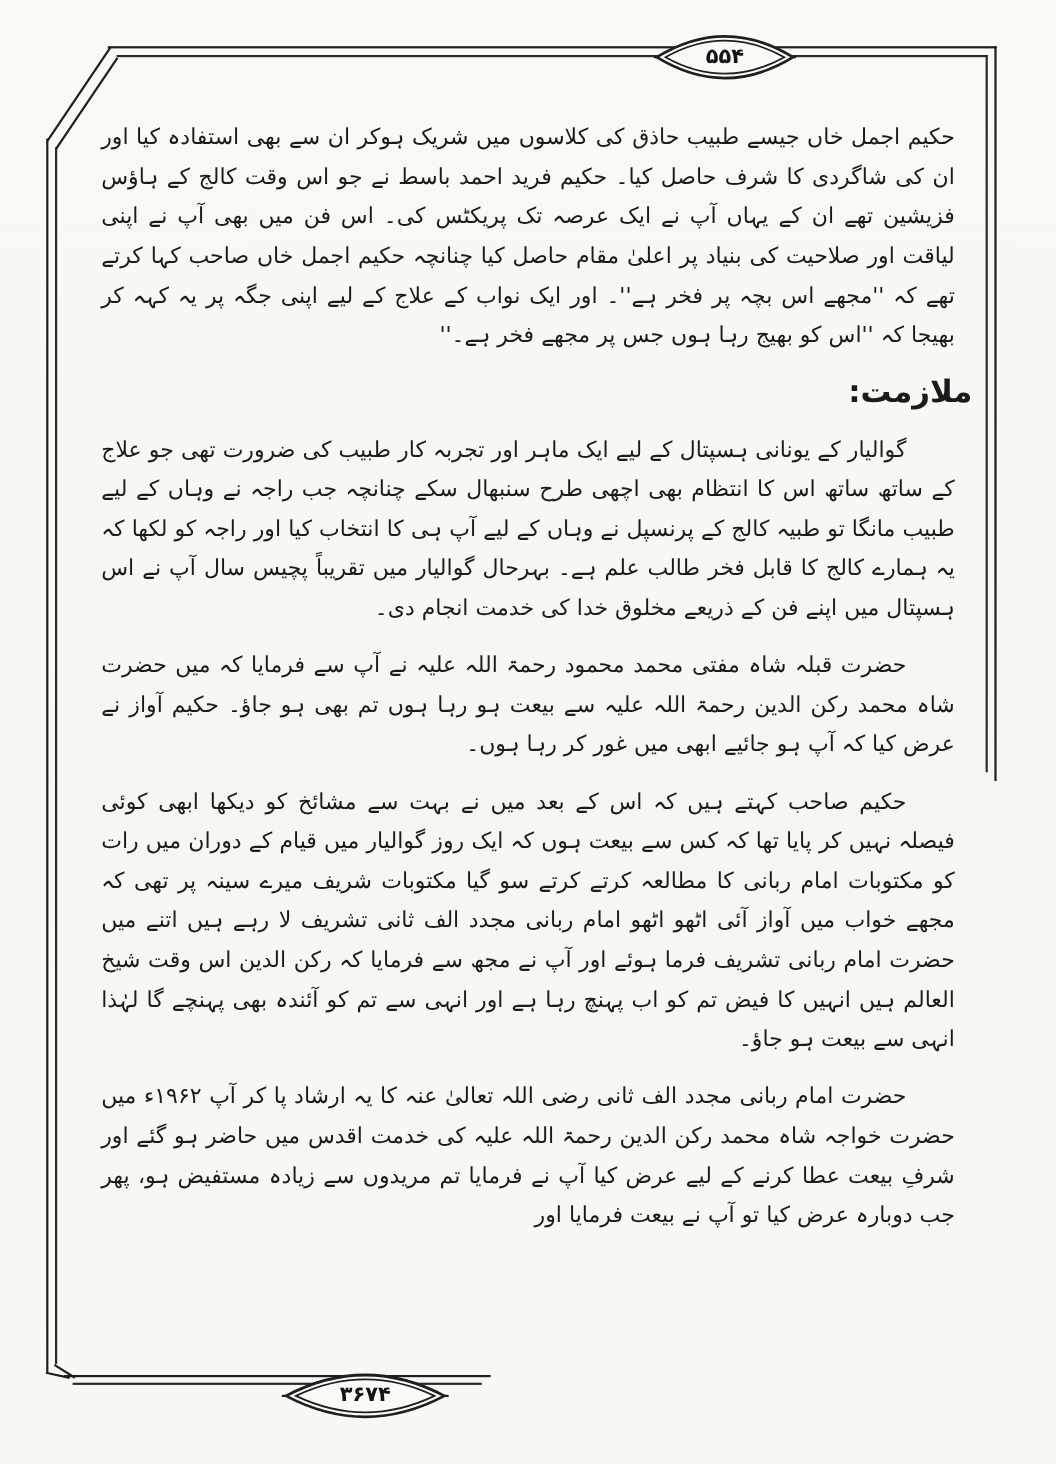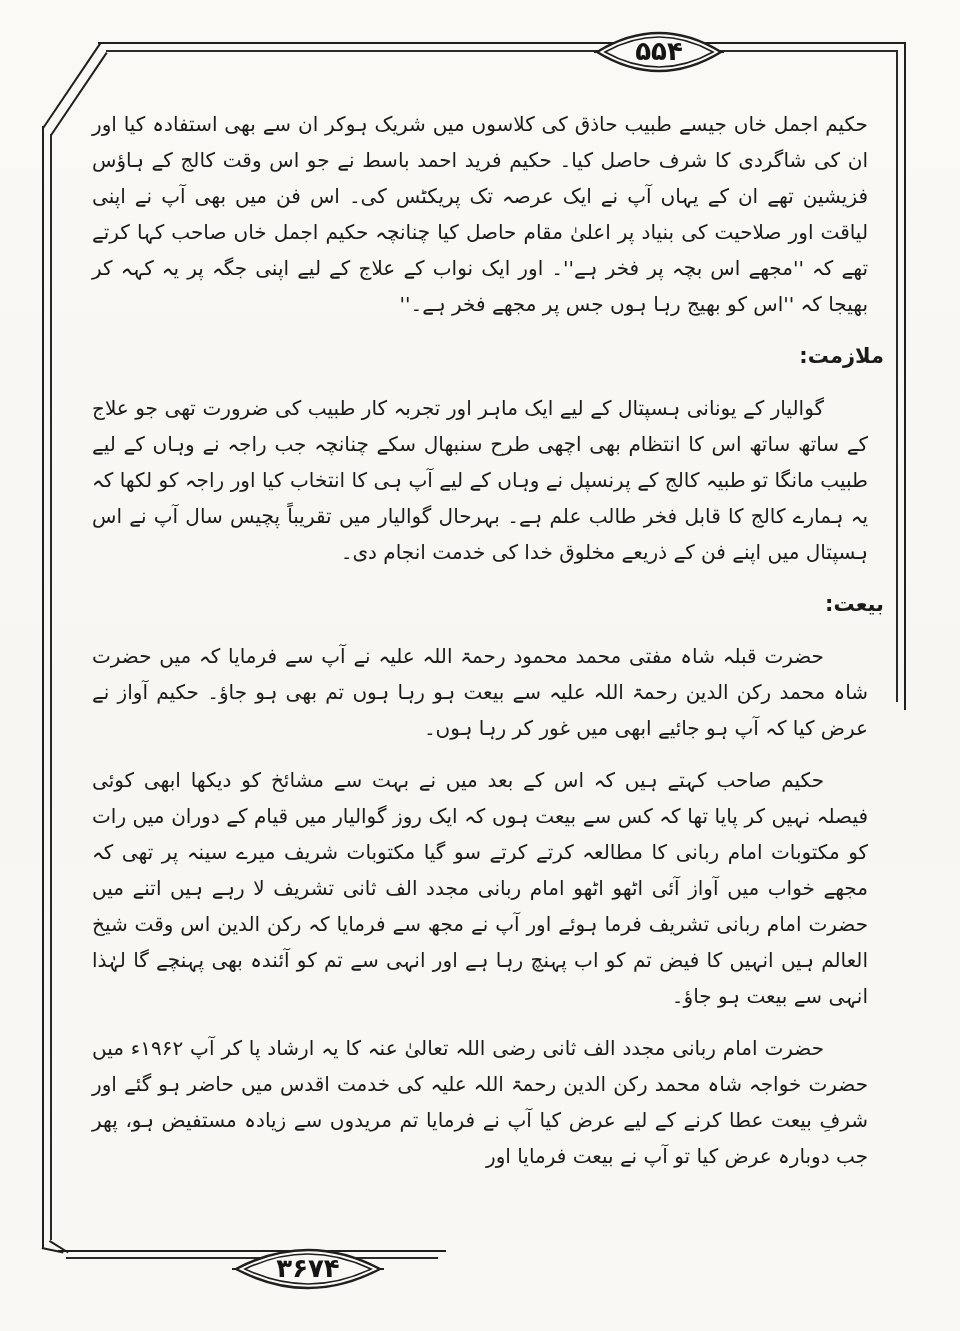--- a/index.html
+++ b/index.html
@@ -47,27 +47,27 @@
     z-index: 5;
     display: flex;
     align-items: center;
     justify-content: center;
   }
   .cartouche svg { position: absolute; inset: 0; }
   .cartouche .num {
     position: relative;
     z-index: 2;
     font-weight: bold;
-    font-size: 26px;
+    font-size: 19px;
     letter-spacing: 2px;
     color: #141414;
     transform: translateY(-1px);
   }
   .cartouche-top { left: 594px; top: 26px; width: 130px; height: 52px; }
-  .cartouche-bottom { left: 232px; top: 1243px; width: 152px; height: 52px; text-align: right; }
+  .cartouche-bottom { left: 256px; top: 1243px; width: 152px; height: 52px; text-align: right; }
 
   
   .content {
     position: absolute;
     top: 90px;
     right: 76px;
     left: 76px;
     bottom: 80px;
     direction: rtl;
     text-align: justify;
@@ -75,21 +75,21 @@
     line-height: 36px;
     overflow: hidden;
   }
   .para {
     margin: 16px;
     text-indent: 44px;
   }
   .para.noindent { text-indent: 0; }
   .heading {
     margin: 5px 0 3px;
-    font-size: 21px;
+    font-size: 28px;
     font-weight: bold;
     text-align: right;
   }
 </style>
 </head>
 <body>
 
 <div class="page">
 
   <div class="rule h  top-outer"></div>
@@ -120,19 +120,18 @@
       <path d="M4,26 Q76,-12 148,26 Q76,64 4,26 Z" fill="#faf9f6" stroke="#1f1f1f" stroke-width="2.5"></path>
       <path d="M13,26 Q76,-4 139,26 Q76,56 13,26 Z" fill="none" stroke="#1f1f1f" stroke-width="1.6"></path>
     </svg>
     <span class="num">۳۶۷۴</span>
   </div>
 
   <div class="content">
     <p class="para noindent">حکیم اجمل خاں جیسے طبیب حاذق کی کلاسوں میں شریک ہوکر ان سے بھی استفادہ کیا اور ان کی شاگردی کا شرف حاصل کیا۔ حکیم فرید احمد باسط نے جو اس وقت کالج کے ہاؤس فزیشین تھے ان کے یہاں آپ نے ایک عرصہ تک پریکٹس کی۔ اس فن میں بھی آپ نے اپنی لیاقت اور صلاحیت کی بنیاد پر اعلیٰ مقام حاصل کیا چنانچہ حکیم اجمل خاں صاحب کہا کرتے تھے کہ ''مجھے اس بچہ پر فخر ہے''۔ اور ایک نواب کے علاج کے لیے اپنی جگہ پر یہ کہہ کر بھیجا کہ ''اس کو بھیج رہا ہوں جس پر مجھے فخر ہے۔''</p>
     <h2 class="heading">ملازمت:</h2>
     <p class="para">گوالیار کے یونانی ہسپتال کے لیے ایک ماہر اور تجربہ کار طبیب کی ضرورت تھی جو علاج کے ساتھ ساتھ اس کا انتظام بھی اچھی طرح سنبھال سکے چنانچہ جب راجہ نے وہاں کے لیے طبیب مانگا تو طبیہ کالج کے پرنسپل نے وہاں کے لیے آپ ہی کا انتخاب کیا اور راجہ کو لکھا کہ یہ ہمارے کالج کا قابل فخر طالب علم ہے۔ بہرحال گوالیار میں تقریباً پچیس سال آپ نے اس ہسپتال میں اپنے فن کے ذریعے مخلوق خدا کی خدمت انجام دی۔</p>
-    <h2 class="heading">بیعت:</h2>
     <p class="para">حضرت قبلہ شاہ مفتی محمد محمود رحمۃ اللہ علیہ نے آپ سے فرمایا کہ میں حضرت شاہ محمد رکن الدین رحمۃ اللہ علیہ سے بیعت ہو رہا ہوں تم بھی ہو جاؤ۔ حکیم آواز نے عرض کیا کہ آپ ہو جائیے ابھی میں غور کر رہا ہوں۔</p>
     <p class="para">حکیم صاحب کہتے ہیں کہ اس کے بعد میں نے بہت سے مشائخ کو دیکھا ابھی کوئی فیصلہ نہیں کر پایا تھا کہ کس سے بیعت ہوں کہ ایک روز گوالیار میں قیام کے دوران میں رات کو مکتوبات امام ربانی کا مطالعہ کرتے کرتے سو گیا مکتوبات شریف میرے سینہ پر تھی کہ مجھے خواب میں آواز آئی اٹھو اٹھو امام ربانی مجدد الف ثانی تشریف لا رہے ہیں اتنے میں حضرت امام ربانی تشریف فرما ہوئے اور آپ نے مجھ سے فرمایا کہ رکن الدین اس وقت شیخ العالم ہیں انہیں کا فیض تم کو اب پہنچ رہا ہے اور انہی سے تم کو آئندہ بھی پہنچے گا لہٰذا انہی سے بیعت ہو جاؤ۔</p>
     <p class="para">حضرت امام ربانی مجدد الف ثانی رضی اللہ تعالیٰ عنہ کا یہ ارشاد پا کر آپ ۱۹۶۲ء میں حضرت خواجہ شاہ محمد رکن الدین رحمۃ اللہ علیہ کی خدمت اقدس میں حاضر ہو گئے اور شرفِ بیعت عطا کرنے کے لیے عرض کیا آپ نے فرمایا تم مریدوں سے زیادہ مستفیض ہو، پھر جب دوبارہ عرض کیا تو آپ نے بیعت فرمایا اور</p>
   </div>
 
 </div>
 
 </body></html>

